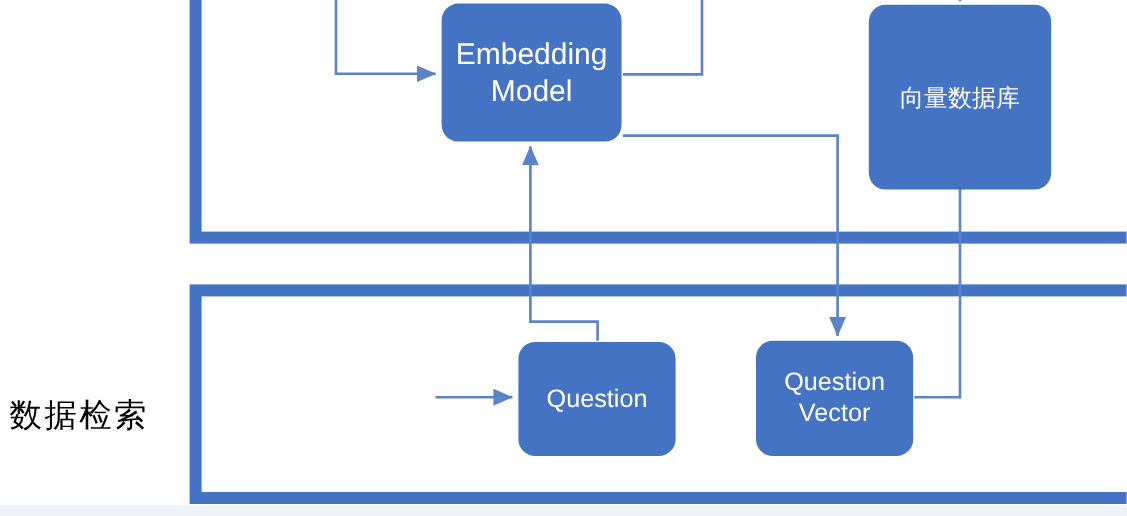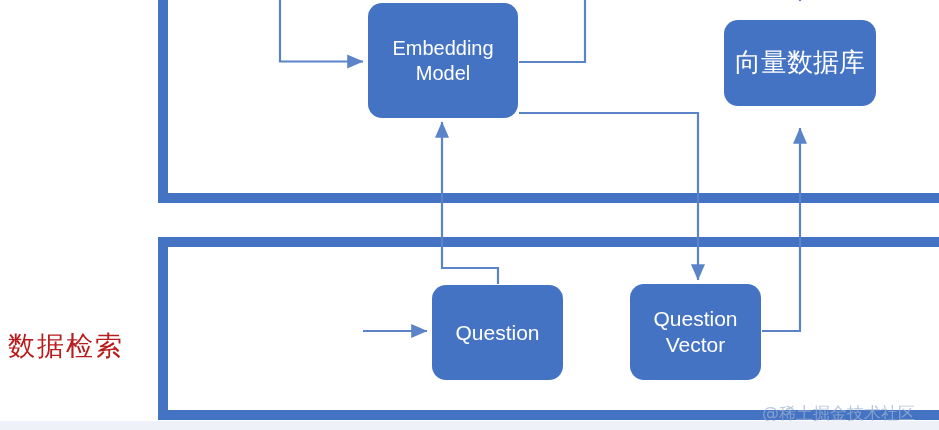--- a/index.html
+++ b/index.html
@@ -34,21 +34,21 @@
     height: 323px;
   }
   #frame-retrieval {
     left: 158px;
     top: 237px;
     width: 800px;
     height: 183px;
   }
   .phase-label {
     position: absolute;
-    color: #b91c1c;
+    color: #000000;
     font-size: 27px;
     letter-spacing: 2px;
     white-space: nowrap;
     font-family: "DejaVu Sans", "Liberation Sans", sans-serif;
     text-align: right;
   }
   #label-retrieval {
     left: 8px;
     top: 328px;
   }
@@ -72,28 +72,28 @@
   .node-label {
     display: block;
     white-space: pre-line;
     padding: 0 6px;
   }
   #node-embedding-model {
     left: 368px;
     top: 3px;
     width: 150px;
     height: 115px;
-    font-size: 20px;
+    font-size: 25px;
   }
   #node-vector-db {
     left: 724px;
-    top: 20px;
+    top: 4px;
     width: 152px;
-    height: 86px;
-    font-size: 26px;
+    height: 154px;
+    font-size: 20px;
     font-family: "DejaVu Sans", "Liberation Sans", sans-serif;
   }
   #node-user {
     left: 215px;
     top: 283px;
     width: 148px;
     height: 91px;
     font-size: 25px;
   }
   #node-question {
@@ -188,17 +188,16 @@
 
   <div class="node rounded" id="node-question">
     <span class="node-label">Question</span>
   </div>
 
   <div class="node rounded" id="node-question-vector">
     <span class="node-label">Question
 Vector</span>
   </div>
 
-  <div id="watermark">@稀土掘金技术社区</div>
 
   <div id="bottom-band"></div>
 
 </div>
 
 </body></html>

